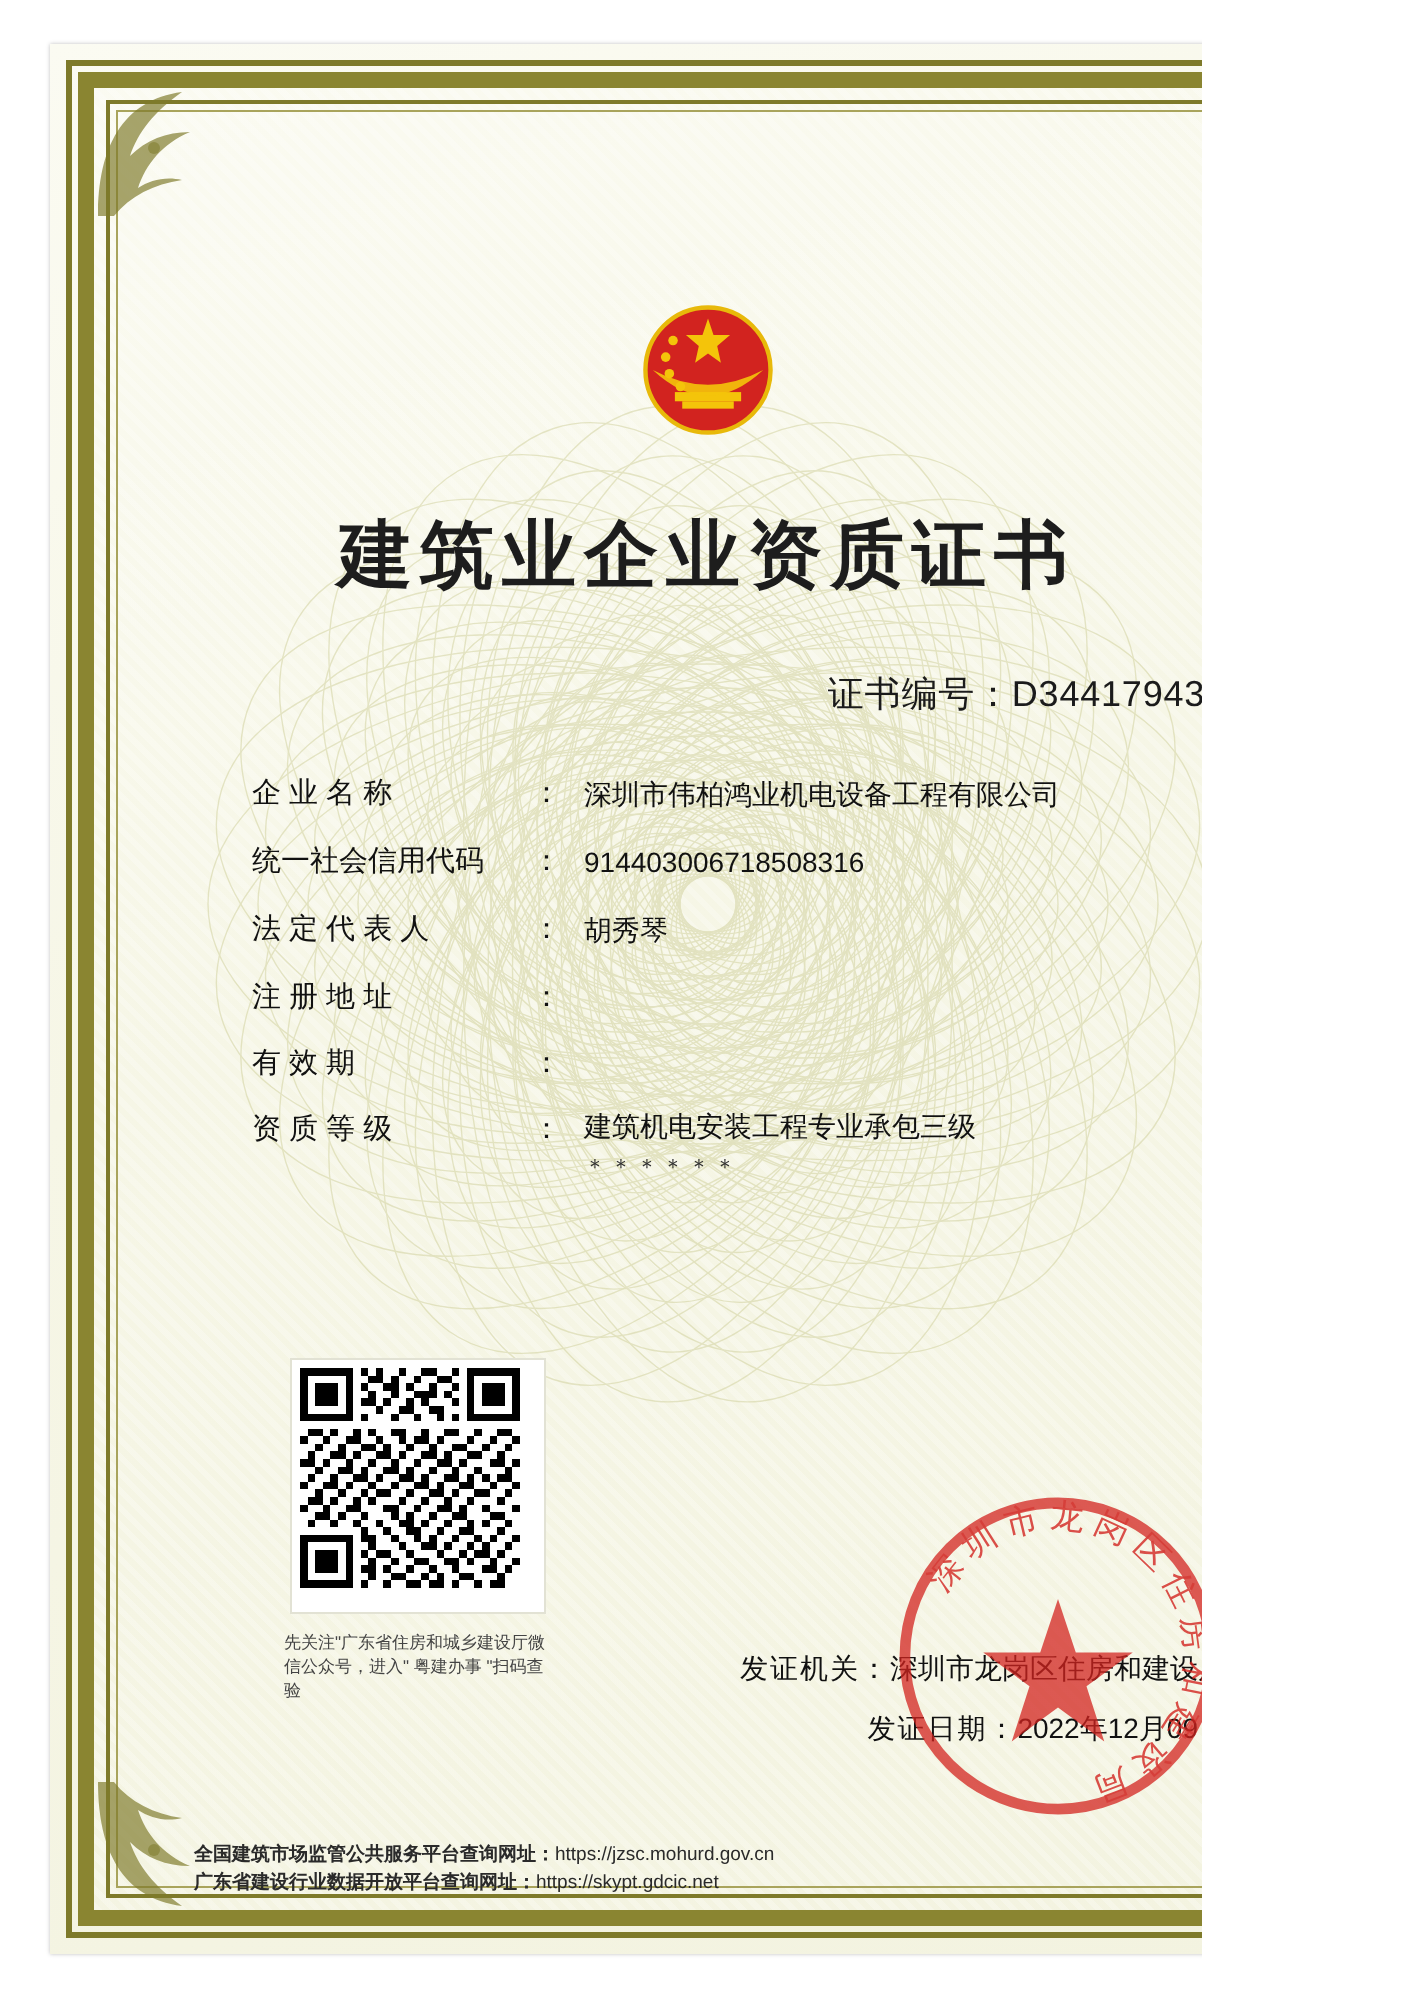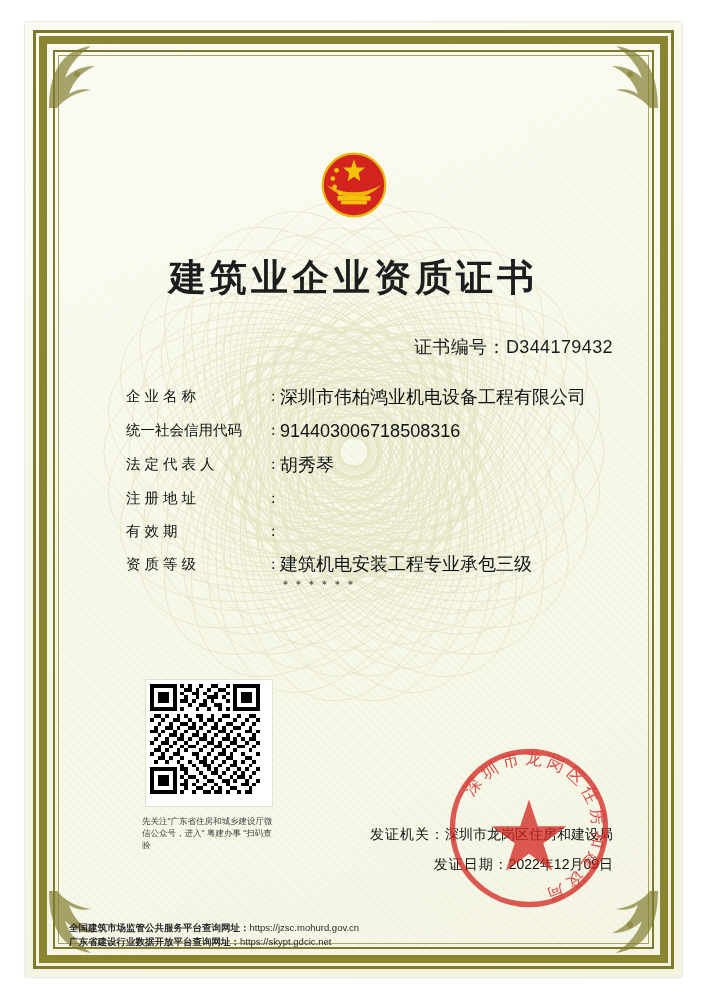--- a/index.html
+++ b/index.html
@@ -2,21 +2,21 @@
 <html><head>
 <meta charset="utf-8">
 <style>
   html,body{margin:0;padding:0;background:#fff;}
   body{
     width:707px;height:1000px;
     font-family:"Liberation Sans", sans-serif;
     -webkit-font-smoothing:antialiased;
   }
   .page{
-    position:relative;width:707px;height:1000px;overflow:hidden;
+    position:relative;width:601px;height:1000px;overflow:hidden;
     background:#ffffff;
   }
   
   .sheet{
     position:absolute;left:25px;top:22px;width:657px;height:955px;
     background:linear-gradient(160deg,#fbfbf2 0%,#f6f6e6 45%,#f3f3e0 100%);
     box-shadow:0 0 2px rgba(0,0,0,.25);
     overflow:hidden;
   }
   
@@ -65,30 +65,30 @@
     font-size:37px;font-weight:bold;letter-spacing:4px;color:#1d1d1d;
   }
   .cert-no{
     position:absolute;right:24px;top:268px;
     font-size:18px;color:#1b1b1b;letter-spacing:.4px;
   }
   
   .fields{
     position:absolute;left:56px;right:24px;top:320px;
   }
-  .row{display:flex;align-items:flex-start;margin-bottom:14px;}
+  .row{display:flex;align-items:flex-start;margin-bottom:14px;gap:12px;}
   .lab{
     width:150px;flex:0 0 150px;font-size:14.5px;color:#111;
     display:flex;justify-content:space-between;
     font-weight:500;
   }
   .lab span{display:inline-block;}
   .lab .colon{width:10px;text-align:right;}
   .val{
-    font-size:18px;color:#111;line-height:20px;padding-left:4px;flex:1;
+    font-size:14px;color:#111;line-height:20px;padding-left:4px;flex:1;
   }
   .val.small-stars{font-size:11px;letter-spacing:2px;color:#333;}
   
   .qr{
     position:absolute;left:75px;top:612px;width:118px;height:118px;
     background:#fff;padding:4px;border:1px solid #e2e2d4;
   }
   .qr svg{display:block;}
   .qr-note{
     position:absolute;left:72px;top:748px;width:135px;
@@ -104,21 +104,21 @@
   .seal{
     position:absolute;left:370px;top:672px;width:178px;height:178px;
     opacity:.88;pointer-events:none;
   }
   
   .footer{
     position:absolute;left:44px;bottom:28px;font-size:9.5px;color:#2a2a2a;
     line-height:14px;
   }
   .footer div{white-space:nowrap;}
-  .footer b{font-weight:bold;}
+  .footer b{font-weight:bold;margin-left:28px;}
 </style>
 </head>
 <body>
 
 <div class="page">
   <div class="sheet">
 
     <div class="frame-outer"></div>
     <div class="frame-mid"></div>
     <div class="frame-inner"></div>

